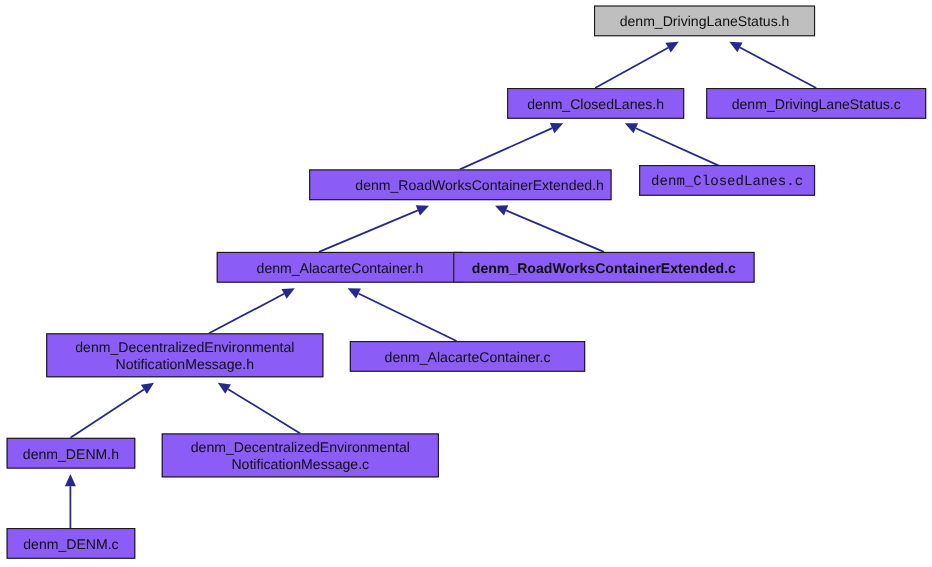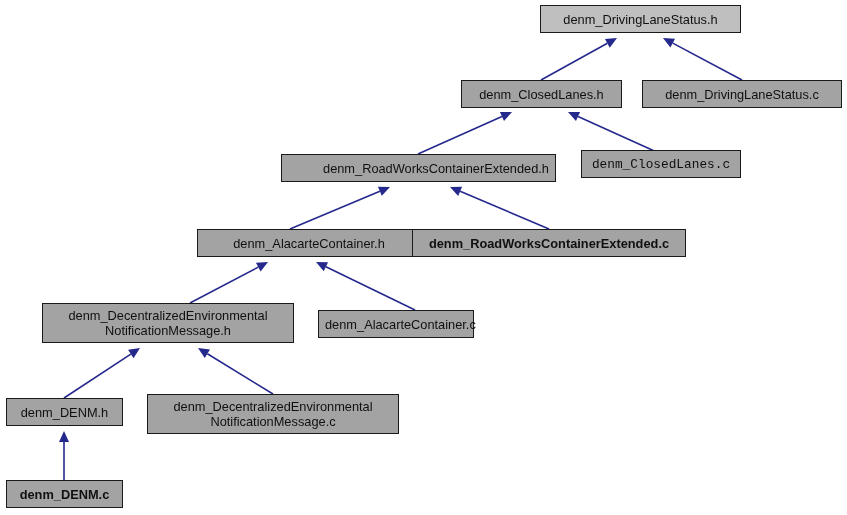--- a/index.html
+++ b/index.html
@@ -22,21 +22,21 @@
     left: 0;
     top: 0;
     width: 847px;
     height: 515px;
     pointer-events: none;
   }
   .node {
     position: absolute;
     box-sizing: border-box;
     border: 1px solid #1a1a1a;
-    background: #a3a3a3;
+    background: #8b5cf6;
     color: #101010;
     font-size: 12.8px;
     line-height: 15px;
     text-align: center;
     display: flex;
     align-items: center;
     justify-content: center;
     white-space: pre;
     letter-spacing: 0px;
     z-index: 2;
@@ -104,19 +104,19 @@
   <div id="nodes-layer">
       <div class="node highlight" style="left: 540px; top: 5px; width: 201px; height: 28px;"><span class="label">denm_DrivingLaneStatus.h</span></div>
       <div class="node" style="left: 461px; top: 80px; width: 161px; height: 28px;"><span class="label">denm_ClosedLanes.h</span></div>
       <div class="node" style="left: 642px; top: 80px; width: 200px; height: 28px;"><span class="label">denm_DrivingLaneStatus.c</span></div>
       <div class="node" style="left: 281px; top: 154px; width: 275px; height: 28px; text-align: right;"><span class="label">denm_RoadWorksContainerExtended.h</span></div>
       <div class="node" style="left: 581px; top: 150px; width: 160px; height: 28px; font-family: Liberation Mono, monospace;"><span class="label">denm_ClosedLanes.c</span></div>
       <div class="node" style="left: 197px; top: 229px; width: 224px; height: 28px;"><span class="label">denm_AlacarteContainer.h</span></div>
       <div class="node" style="left: 412px; top: 229px; width: 274px; height: 28px; font-weight: bold;"><span class="label">denm_RoadWorksContainerExtended.c</span></div>
       <div class="node" style="left: 42px; top: 303px; width: 252px; height: 40px;"><span class="label">denm_DecentralizedEnvironmental
 NotificationMessage.h</span></div>
-      <div class="node" style="left: 318px; top: 310px; width: 156px; height: 28px; justify-content: center;"><span class="label">denm_AlacarteContainer.c</span></div>
+      <div class="node" style="left: 318px; top: 310px; width: 214px; height: 28px; justify-content: center;"><span class="label">denm_AlacarteContainer.c</span></div>
       <div class="node" style="left: 6px; top: 398px; width: 117px; height: 28px;"><span class="label">denm_DENM.h</span></div>
       <div class="node" style="left: 147px; top: 394px; width: 252px; height: 40px;"><span class="label">denm_DecentralizedEnvironmental
 NotificationMessage.c</span></div>
-      <div class="node" style="left: 6px; top: 480px; width: 117px; height: 28px; font-weight: bold;"><span class="label">denm_DENM.c</span></div>
+      <div class="node" style="left: 6px; top: 480px; width: 117px; height: 28px;"><span class="label">denm_DENM.c</span></div>
     </div>
 </div>
 
 </body></html>

